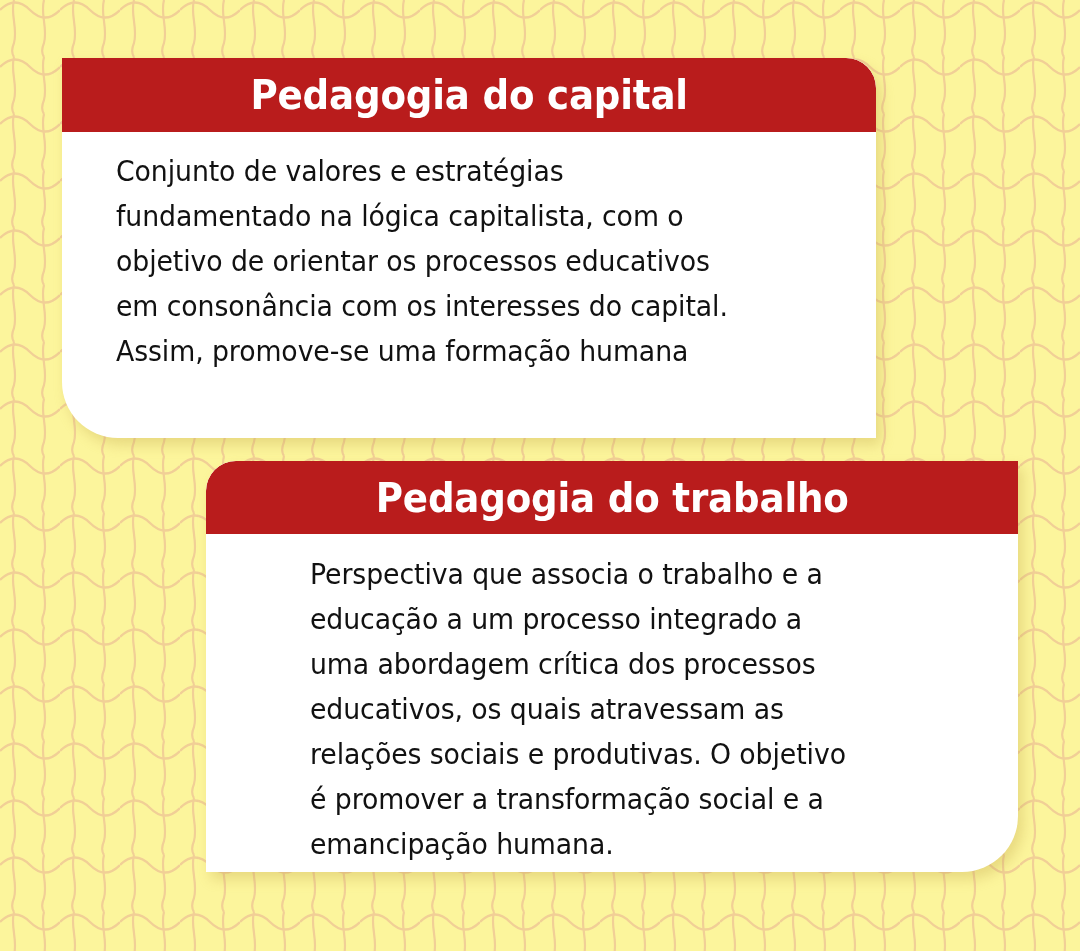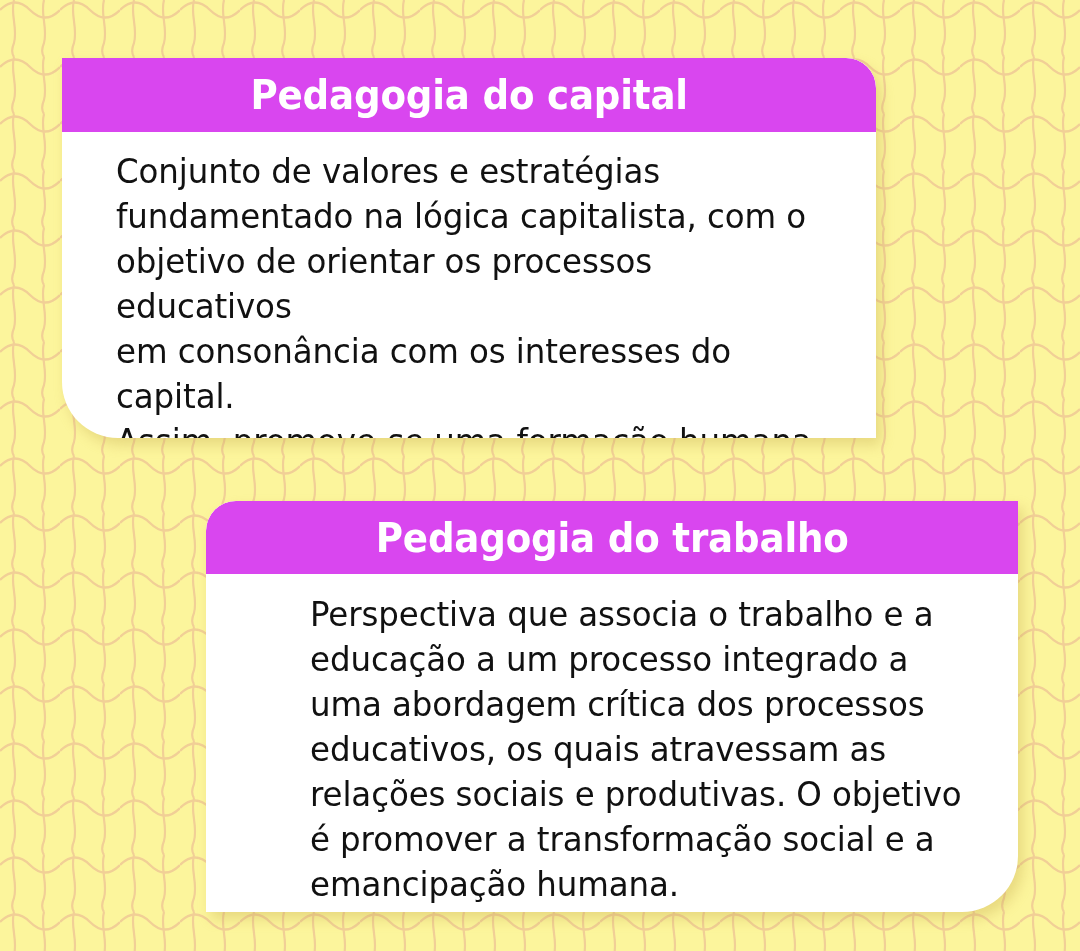--- a/index.html
+++ b/index.html
@@ -31,21 +31,21 @@
   }
 
   .card {
     position: absolute;
     overflow: hidden;
     background: #ffffff;
     box-shadow: 5px 7px 13px rgba(190, 160, 70, 0.33);
   }
 
   .card-header {
-    background: #d946ef;
+    background: #b91c1c;
     color: #ffffff;
     display: flex;
     align-items: center;
     justify-content: center;
     box-sizing: border-box;
   }
 
   .card-title {
     font-weight: bold;
     font-size: 40px;
@@ -53,21 +53,21 @@
     letter-spacing: -0.2px;
     color: #ffffff;
     white-space: nowrap;
     transform: scaleX(0.93);
     transform-origin: center center;
   }
 
   .card-body {
     box-sizing: border-box;
     color: #111111;
-    font-size: 34px;
+    font-size: 28px;
     line-height: 45px;
     letter-spacing: -0.1px;
     font-weight: 400;
   }
 
   .card-body p {
     margin: 0;
     transform: scaleX(0.955);
     transform-origin: left top;
   }
@@ -84,21 +84,21 @@
     height: 74px;
     border-radius: 0 30px 0 0;
   }
   #card-capital .card-body {
     padding: 17px 24px 0 54px;
   }
 
   
   #card-trabalho {
     left: 206px;
-    top: 501px;
+    top: 461px;
     width: 812px;
     height: 411px;
     border-radius: 30px 0 0 0;
   }
   #card-trabalho .card-header {
     height: 73px;
     border-radius: 30px 0 0 0;
   }
   #card-trabalho .card-body {
     padding: 18px 24px 0 104px;

